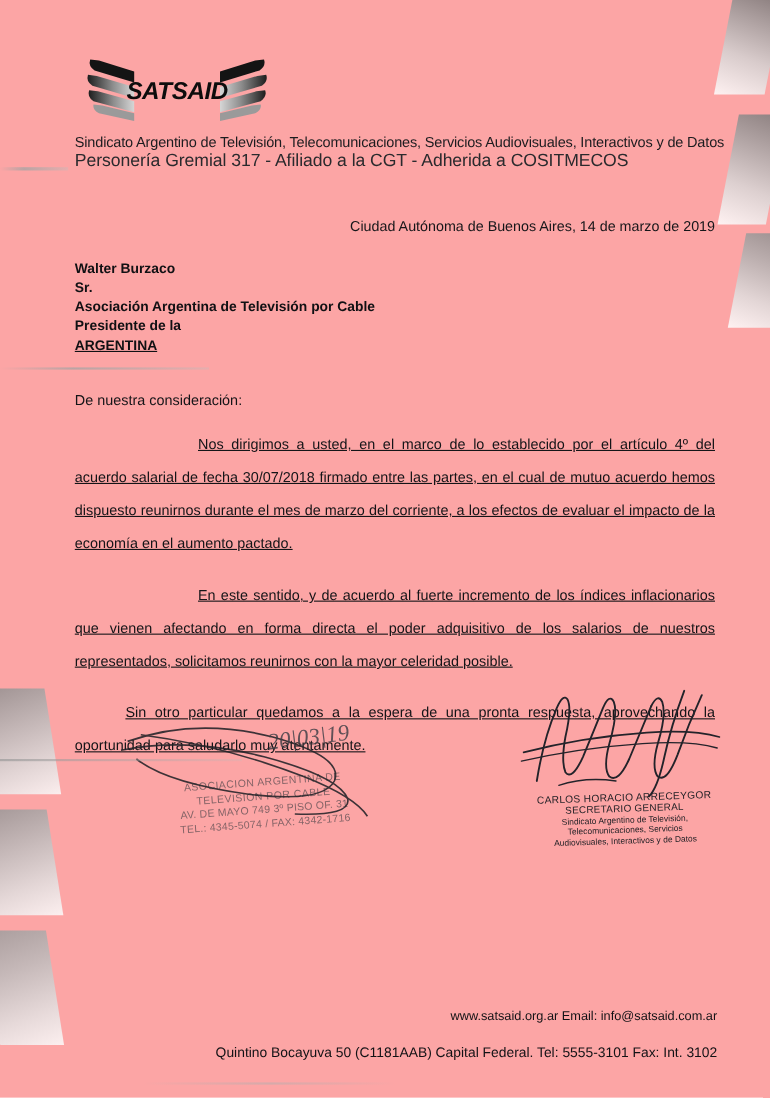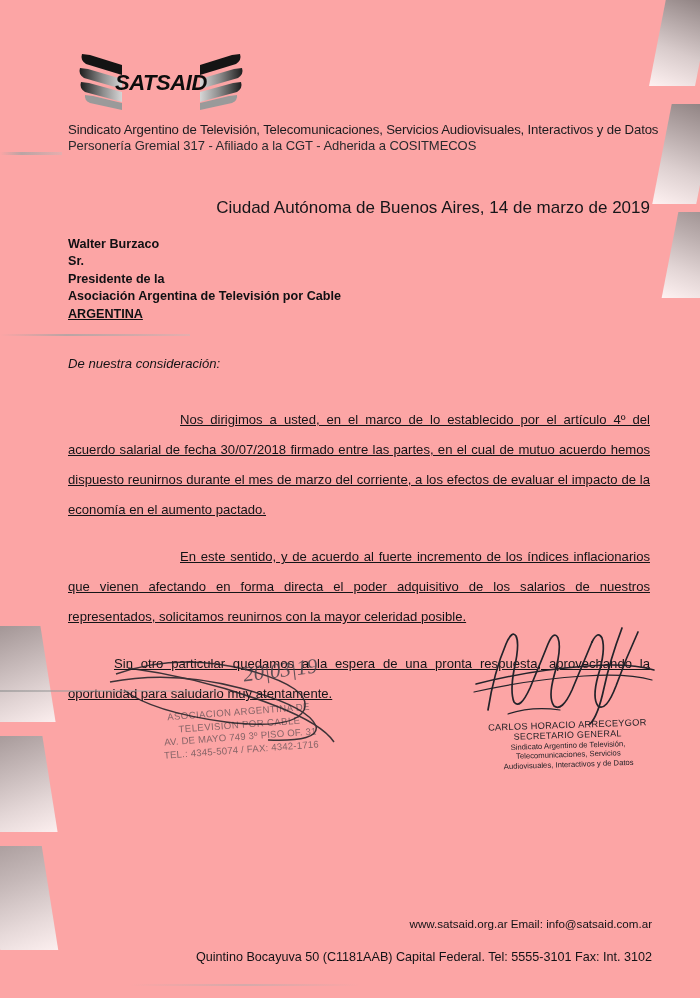--- a/index.html
+++ b/index.html
@@ -91,31 +91,31 @@
   .logo-svg { display: block; }
   .org-line {
     margin-top: 12px;
     font-size: 13.2px;
     letter-spacing: -0.15px;
     color: #1c1c1f;
     white-space: nowrap;
   }
   .org-sub {
     margin-top: 1px;
-    font-size: 13px;
+    font-size: 16px;
     letter-spacing: -0.05px;
     color: #2a2a2d;
     white-space: nowrap;
   }
 
   
   .date-line {
     position: absolute;
     top: 198px; right: 50px;
-    font-size: 17px;
+    font-size: 13px;
     color: #161619;
     z-index: 2;
   }
 
   
   .addressee {
     position: absolute;
     top: 236px; left: 68px;
     font-size: 12.6px;
     font-weight: bold;
@@ -129,22 +129,21 @@
   
   .body-block {
     position: absolute;
     top: 356px; left: 68px;
     width: 582px;
     z-index: 2;
     font-size: 13.1px;
     color: #141417;
   }
   .salutation {
-    margin: 0 0 34px 0;
-    font-style: italic;
+    margin: 0 0 18px 0;
   }
   .para {
     margin: 0 0 17px 0;
     text-align: justify;
     line-height: 30px;
     text-indent: 112px;
     text-decoration: underline;
   }
   .para.p3 { text-indent: 46px; }
   .para:last-child { margin-bottom: 0; }
@@ -279,22 +278,22 @@
 
     <div class="org-line">Sindicato Argentino de Televisión, Telecomunicaciones, Servicios Audiovisuales, Interactivos y de Datos</div>
     <div class="org-sub">Personería Gremial 317 - Afiliado a la CGT - Adherida a COSITMECOS</div>
   </div>
 
   <div class="date-line">Ciudad Autónoma de Buenos Aires,  14 de marzo de 2019</div>
 
   <div class="addressee">
     <div>Walter Burzaco</div>
     <div>Sr.</div>
+    <div>Asociación Argentina de Televisión por Cable</div>
     <div>Presidente de la</div>
-    <div>Asociación Argentina de Televisión por Cable</div>
     <div class="u">ARGENTINA</div>
   </div>
 
   <div class="body-block">
     <p class="salutation">De nuestra consideración:</p>
     <p class="para p1">Nos dirigimos a usted, en el marco de lo establecido por el artículo 4º del acuerdo salarial de fecha 30/07/2018 firmado entre las partes, en el cual de mutuo acuerdo hemos dispuesto reunirnos durante el mes de marzo del corriente, a los efectos de evaluar el impacto de la economía en el aumento pactado.</p>
     <p class="para p2">En este sentido, y de acuerdo al fuerte incremento de los índices inflacionarios que vienen afectando en forma directa el poder adquisitivo de los salarios de nuestros representados, solicitamos reunirnos con la mayor celeridad posible.</p>
     <p class="para p3">Sin otro particular quedamos a la espera de una pronta respuesta, aprovechando la oportunidad para saludarlo muy atentamente.</p>
   </div>
 

